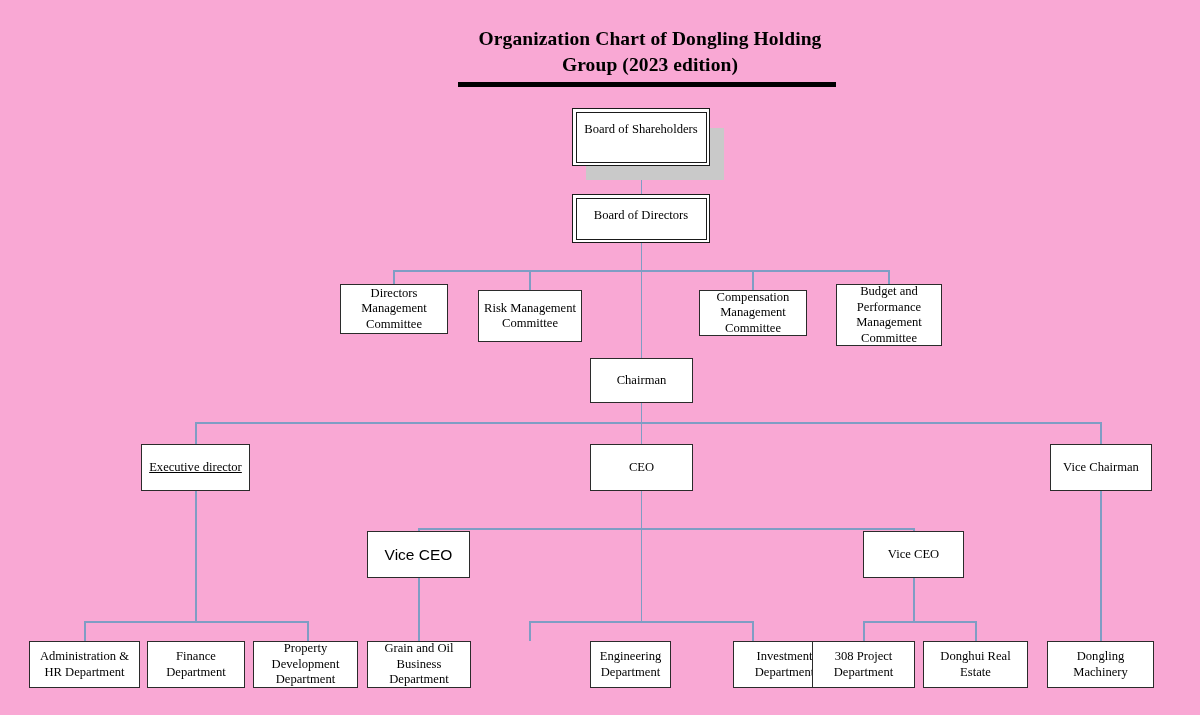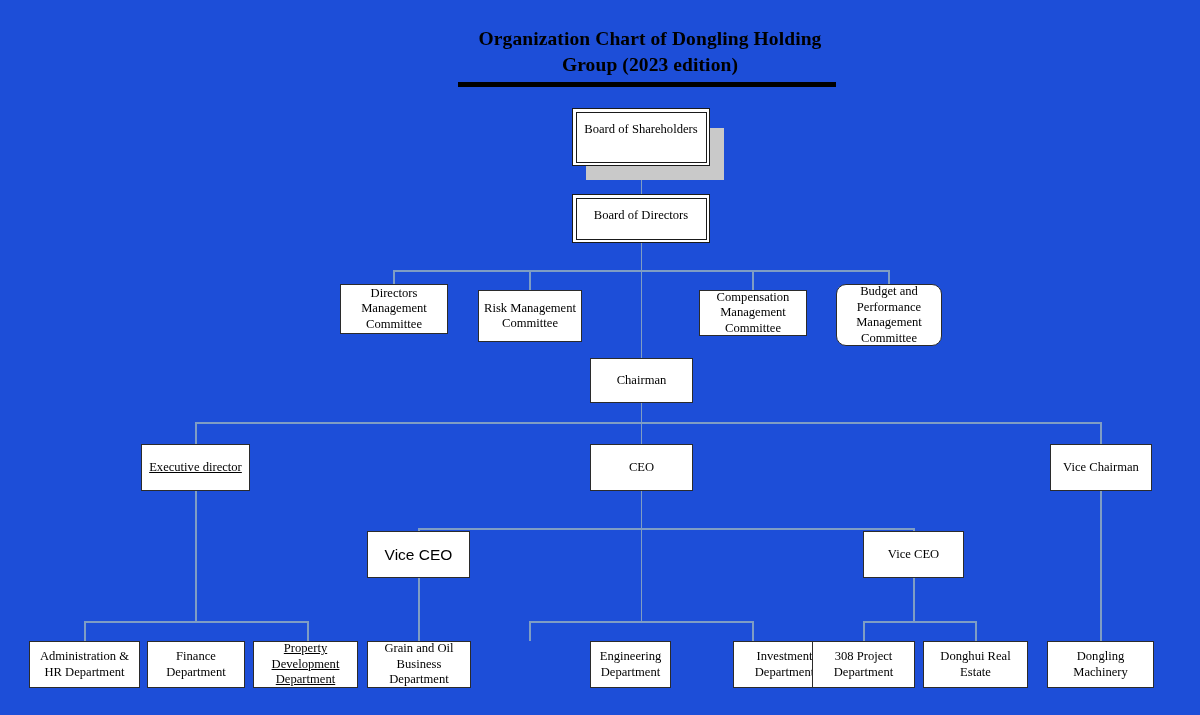--- a/index.html
+++ b/index.html
@@ -4,21 +4,21 @@
 <style>
   html, body {
     margin: 0;
     padding: 0;
     background: #ffffff;
   }
   #page {
     position: relative;
     width: 1200px;
     height: 715px;
-    background: #1d4ed8;
+    background: #f9a8d4;
     overflow: hidden;
     font-family: "Liberation Serif", "DejaVu Serif", serif;
   }
 
   
   #title-block {
     position: absolute;
     left: 440px;
     top: 26px;
     width: 420px;
@@ -183,21 +183,21 @@
     <span class="label">Risk Management
 Committee</span>
   </div>
 
   <div class="node top" style="left:699px; top:290px; width:108px; height:46px;">
     <span class="label">Compensation
 Management
 Committee</span>
   </div>
 
-  <div class="node top" style="left:836px; top:284px; width:106px; height:62px;border-radius:10px;">
+  <div class="node top" style="left:836px; top:284px; width:106px; height:62px;">
     <span class="label">Budget and
 Performance
 Management
 Committee</span>
   </div>
 
   <div class="node" style="left:590px; top:358px; width:103px; height:45px;">
     <span class="label">Chairman</span>
   </div>
 
@@ -223,21 +223,21 @@
 
   <div class="node" style="left:29px; top:641px; width:111px; height:47px;">
     <span class="label">Administration &amp;
 HR Department</span>
   </div>
 
   <div class="node" style="left:147px; top:641px; width:98px; height:47px;">
     <span class="label">Finance Department</span>
   </div>
 
-  <div class="node top" style="left:253px; top:641px; width:105px; height:47px;text-decoration:underline;">
+  <div class="node top" style="left:253px; top:641px; width:105px; height:47px;">
     <span class="label">Property
 Development
 Department</span>
   </div>
 
   <div class="node top" style="left:367px; top:641px; width:104px; height:47px;">
     <span class="label">Grain and Oil
 Business
 Department</span>
   </div>

